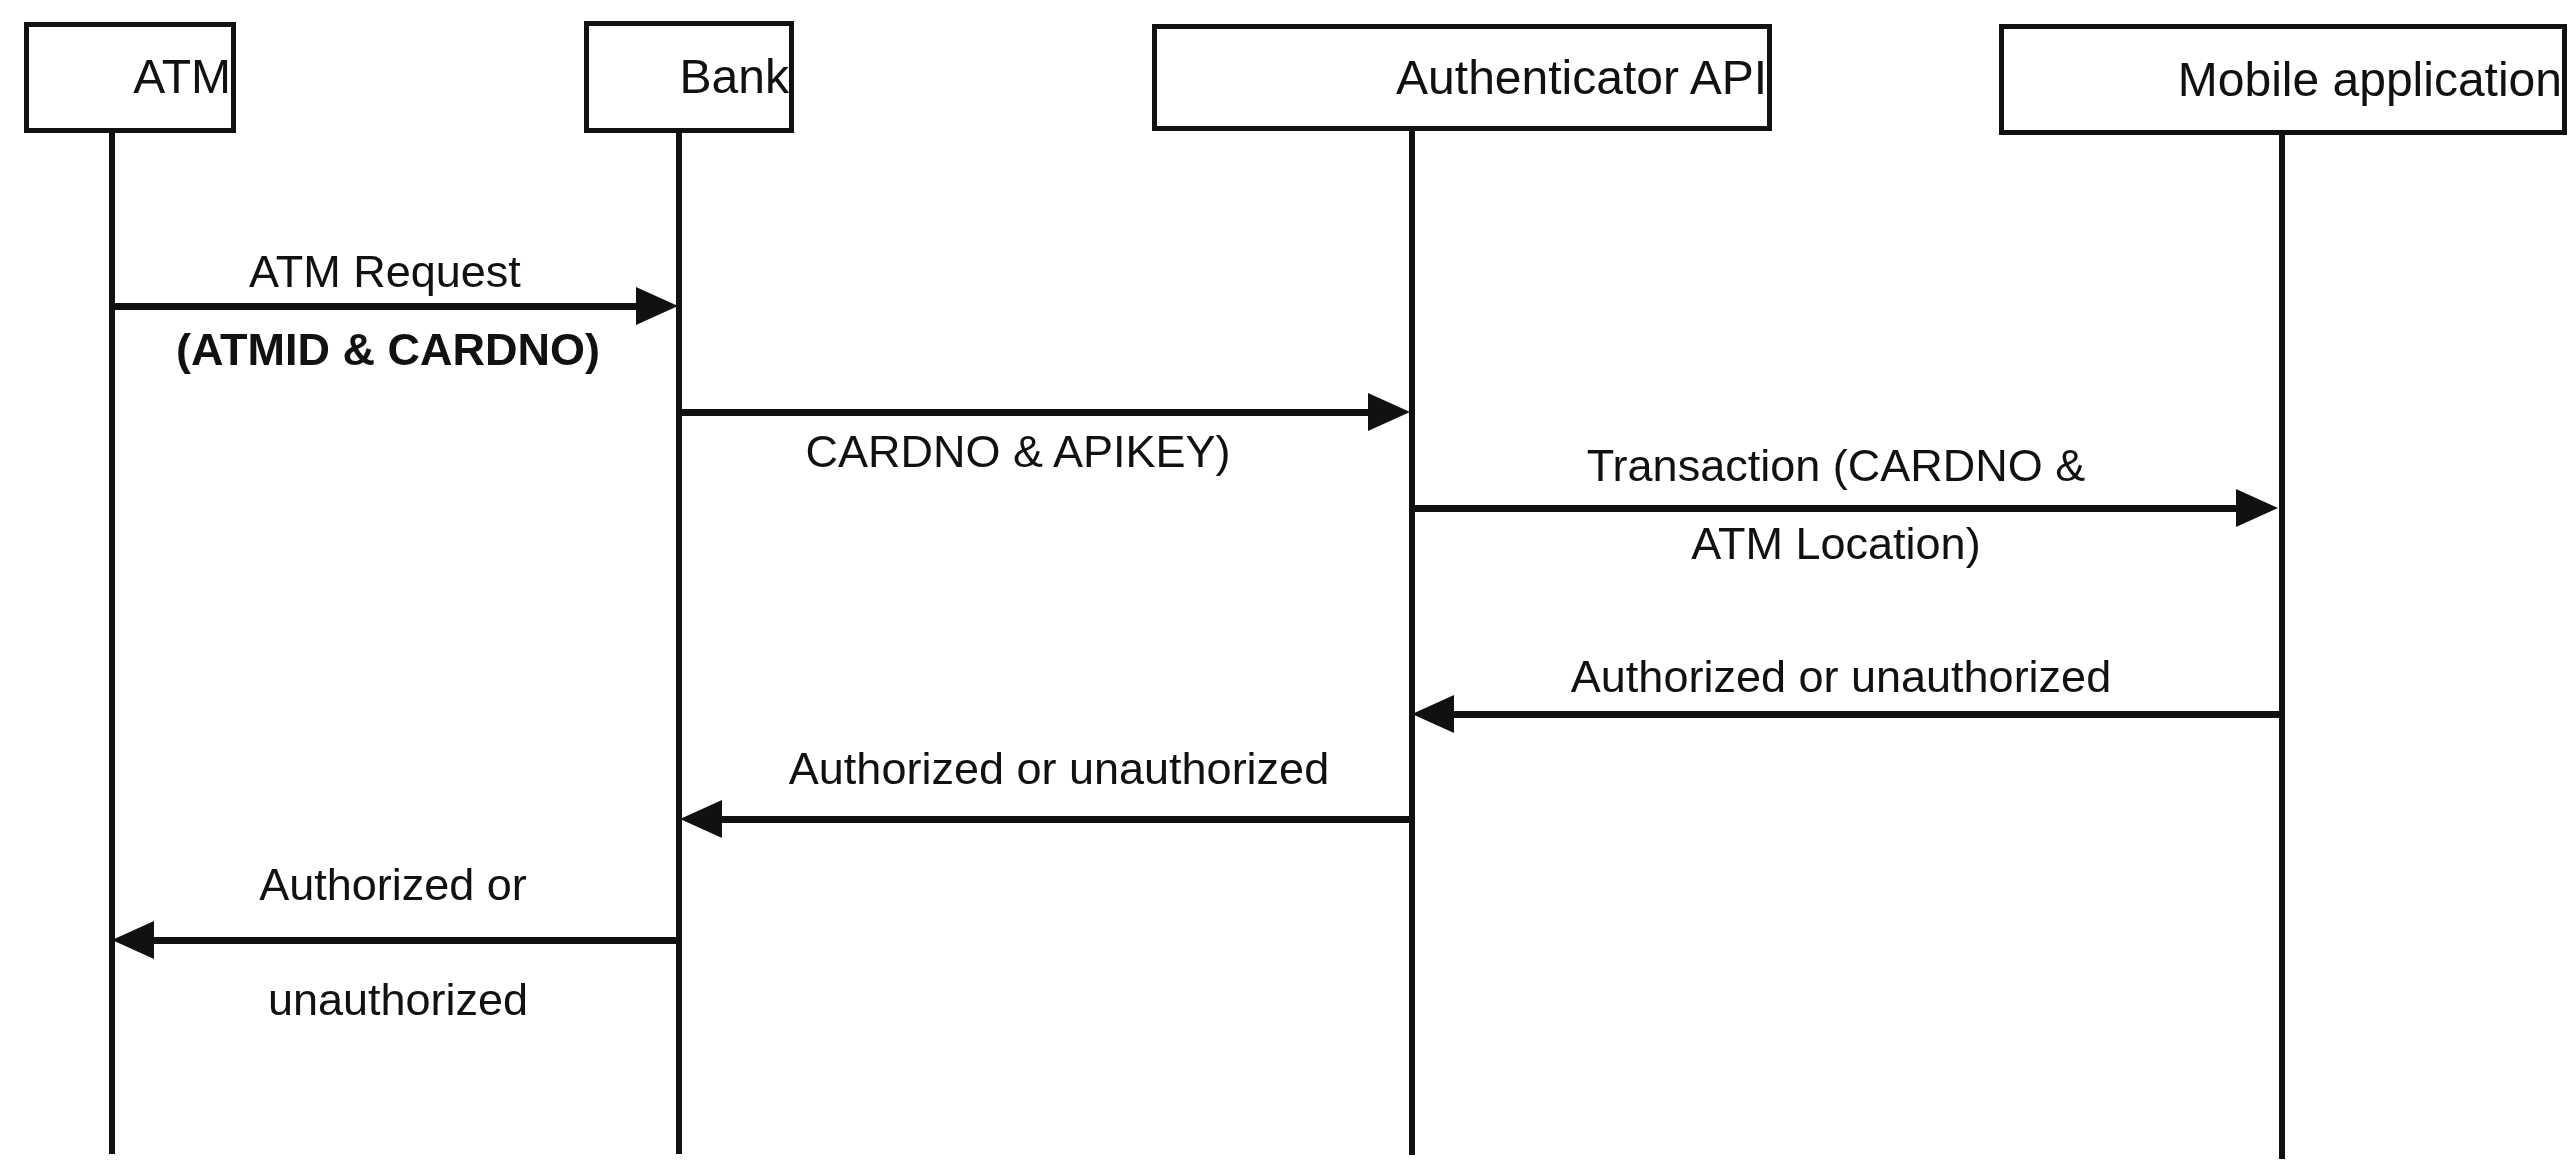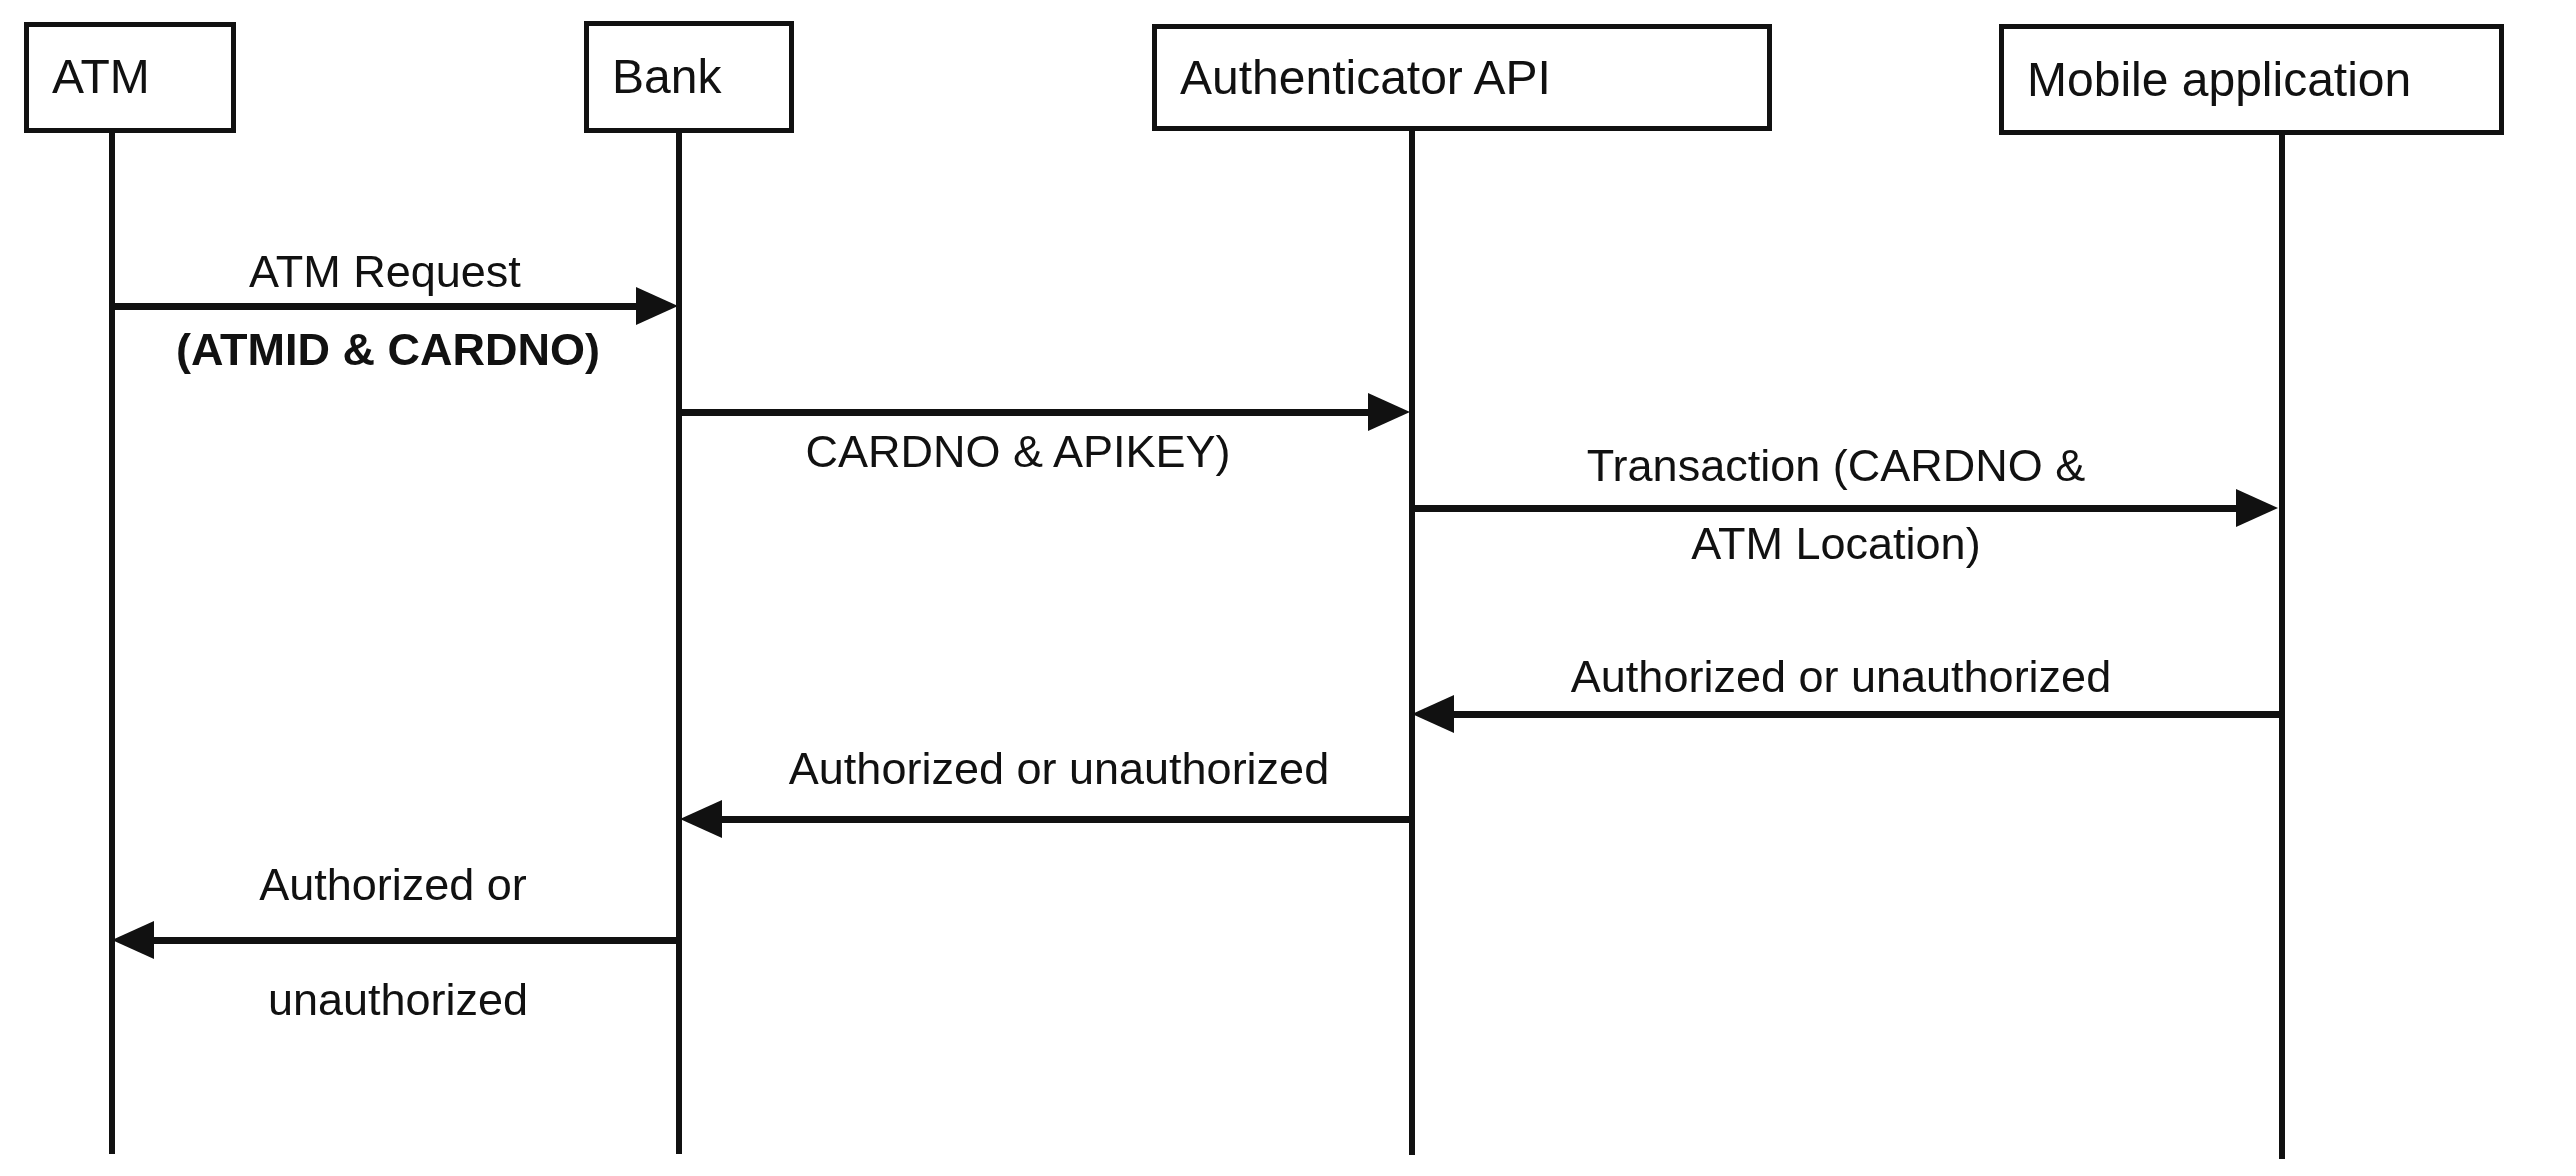--- a/index.html
+++ b/index.html
@@ -16,23 +16,22 @@
     font-family:"Liberation Sans", sans-serif;
     color:var(--text);
     overflow:hidden;
   }
   .actor-box{
     position:absolute;
     border:5.2px solid var(--line);
     background:var(--bg);
     display:flex;
     align-items:center;
-    justify-content:flex-start;
+    justify-content:flex-end;
     box-sizing:border-box;
-    padding-left:23px;
   }
   .actor-label{
     font-size:48px;
     line-height:1;
     white-space:nowrap;
   }
   .lifeline{
     position:absolute;
     width:6px;
     background:var(--line);
@@ -76,21 +75,21 @@
 
   <div class="actor-box" style="left:24px;top:21.6px;width:212px;height:111px;">
     <span class="actor-label">ATM</span>
   </div>
   <div class="actor-box" style="left:584px;top:21px;width:210px;height:112px;">
     <span class="actor-label">Bank</span>
   </div>
   <div class="actor-box" style="left:1152px;top:24px;width:620px;height:107px;">
     <span class="actor-label">Authenticator API</span>
   </div>
-  <div class="actor-box" style="left:1999px;top:24px;width:505px;height:111px;">
+  <div class="actor-box" style="left:1999px;top:24px;width:568px;height:111px;">
     <span class="actor-label">Mobile application</span>
   </div>
 
   <div class="lifeline" style="left:109px;top:131px;height:1023px;"></div>
   <div class="lifeline" style="left:676px;top:132px;height:1022px;"></div>
   <div class="lifeline" style="left:1409px;top:131px;height:1024px;"></div>
   <div class="lifeline" style="left:2279px;top:134px;height:1025px;"></div>
 
   <div class="arrow right" style="left:112px;top:287px;width:566px;">
     <div class="line"></div>

